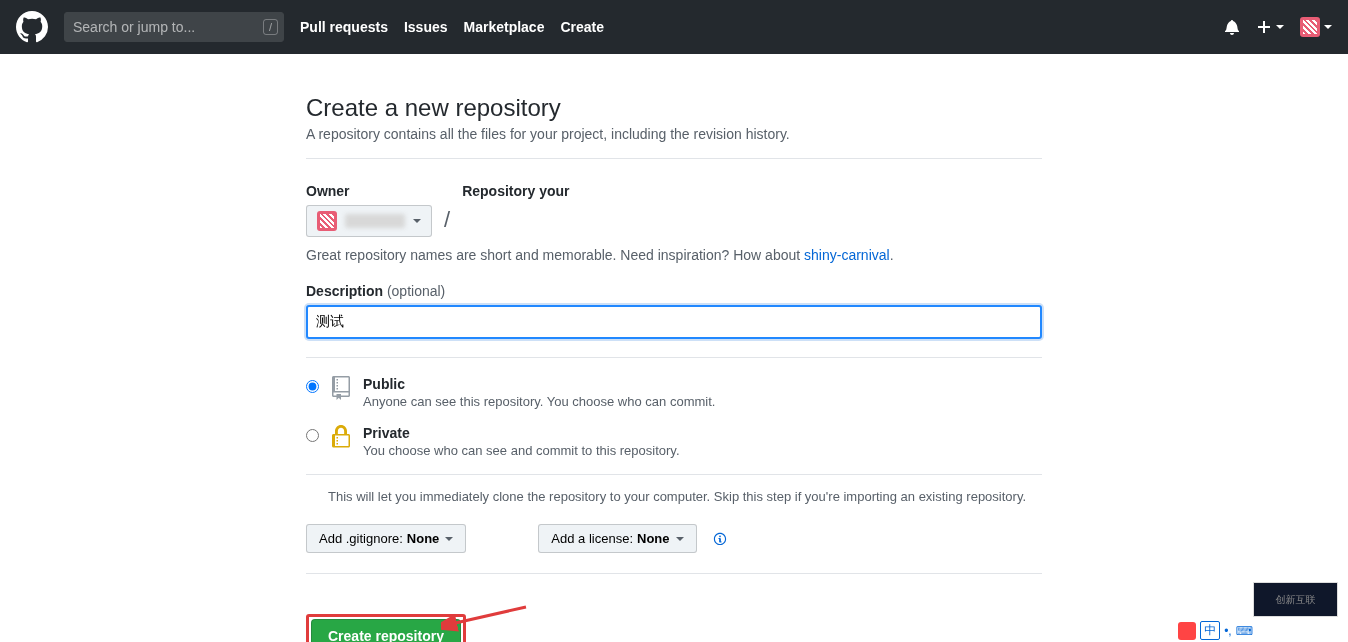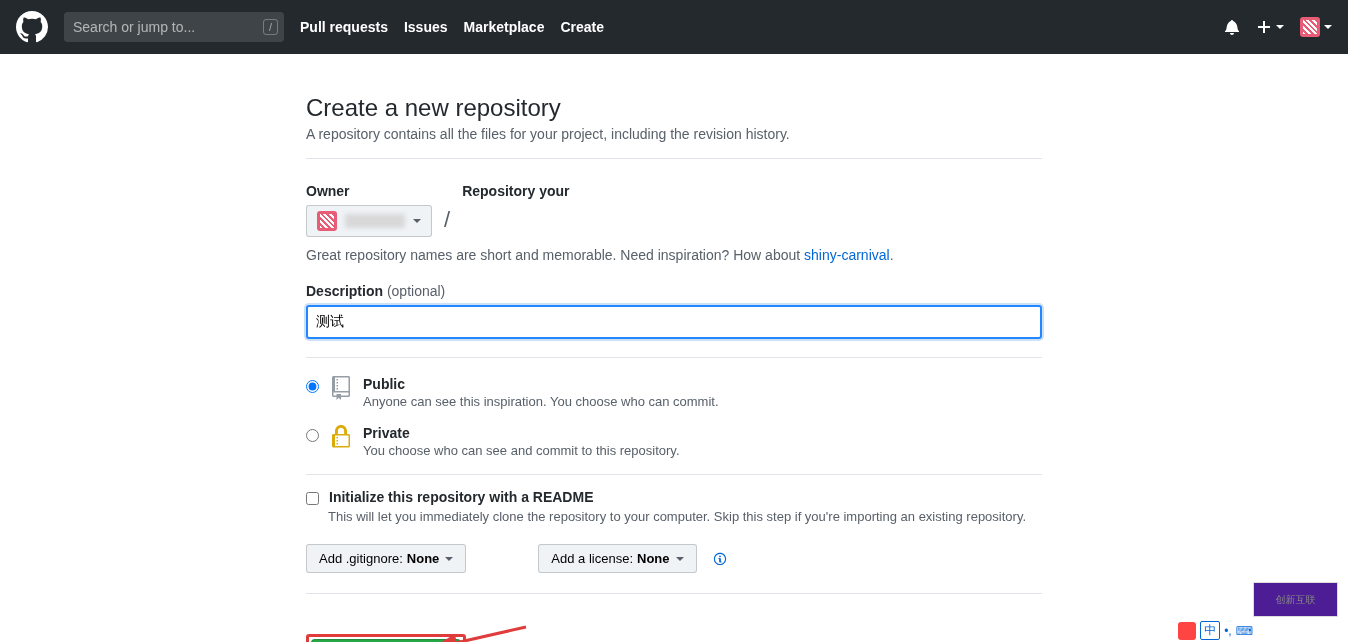--- a/index.html
+++ b/index.html
@@ -67,21 +67,21 @@
     .dropdown-caret { display: inline-block; width: 0; height: 0; border-left: 4px solid transparent; border-right: 4px solid transparent; border-top: 4px solid #586069; margin-left: 6px; }
     .info-icon { width: 14px; height: 14px; fill: #0366d6; cursor: pointer; }
     
     .create-btn-wrap { display: inline-block; border: 3px solid #e03c3c; padding: 2px; border-radius: 3px; margin-top: 20px; }
     .create-btn { background: #28a745; color: #fff; border: 1px solid rgba(27,31,35,0.2); border-radius: 4px; padding: 8px 16px; font-size: 14px; font-weight: 600; cursor: pointer; }
     
     .arrow-annotation { position: absolute; width: 90px; height: 30px; }
     .arrow-wrapper { position: relative; display: inline-block; margin-top: 20px; }
     
     
-    .watermark { position: fixed; right: 10px; bottom: 25px; width: 85px; height: 35px; background: #4c1d95; border: 1px solid #ddd; display: flex; align-items: center; justify-content: center; font-size: 10px; color: #888; }
+    .watermark { position: fixed; right: 10px; bottom: 25px; width: 85px; height: 35px; background: #0f172a; border: 1px solid #ddd; display: flex; align-items: center; justify-content: center; font-size: 10px; color: #888; }
     .ime-bar { position: fixed; right: 95px; bottom: 2px; display: flex; gap: 4px; align-items: center; font-size: 12px; color: #0366d6; }
     .ime-icon { width: 18px; height: 18px; background: #f44; border-radius: 3px; }
   </style>
 </head>
 <body>
 
 <div class="header">
   <svg class="logo-icon" viewBox="0 0 16 16">
       <path d="M8 0C3.58 0 0 3.58 0 8c0 3.54 2.29 6.53 5.47 7.59.4.07.55-.17.55-.38 0-.19-.01-.82-.01-1.49-2.01.37-2.53-.49-2.69-.94-.09-.23-.48-.94-.82-1.13-.28-.15-.68-.52-.01-.53.63-.01 1.08.58 1.23.82.72 1.21 1.87.87 2.33.66.07-.52.28-.87.51-1.07-1.78-.2-3.64-.89-3.64-3.95 0-.87.31-1.59.82-2.15-.08-.2-.36-1.02.08-2.12 0 0 .67-.21 2.2.82.64-.18 1.32-.27 2-.27.68 0 1.36.09 2 .27 1.53-1.04 2.2-.82 2.2-.82.44 1.1.16 1.92.08 2.12.51.56.82 1.27.82 2.15 0 3.07-1.87 3.75-3.65 3.95.29.25.54.73.54 1.48 0 1.07-.01 1.93-.01 2.2 0 .21.15.46.55.38A8.013 8.013 0 0016 8c0-4.42-3.58-8-8-8z"></path>
     </svg>
@@ -150,41 +150,37 @@
   <hr class="hr" style="margin: 18px 0;">
   
   <div class="visibility-group" style="margin: 10px 0;">
     <div class="radio-row">
       <input type="radio" name="vis" checked="" style="">
       <svg class="radio-icon" viewBox="0 0 12 16">
           <path fill="#959da5" d="M4 9H3V8h1v1zm0-3H3v1h1V6zm0-2H3v1h1V4zm0-2H3v1h1V2zm8-1v12c0 .55-.45 1-1 1H6v2l-1.5-1.5L3 16v-2H1c-.55 0-1-.45-1-1V1c0-.55.45-1 1-1h10c.55 0 1 .45 1 1zm-1 10H1v2h2v-1h3v1h5v-2zm0-10H2v9h9V1z"></path>
         </svg>
       <div class="radio-content">
         <span class="radio-title">Public</span>
-        <span class="radio-desc">Anyone can see this inspiration. You choose who can commit.</span>
+        <span class="radio-desc">Anyone can see this repository. You choose who can commit.</span>
       </div>
     </div>
     <div class="radio-row">
       <input type="radio" name="vis" style="">
       <svg class="radio-icon" viewBox="0 0 12 16">
           <path fill="#dbab09" d="M4 13H3v-1h1v1zm8-6v7c0 .55-.45 1-1 1H1c-.55 0-1-.45-1-1V7c0-.55.45-1 1-1h1V4c0-2.2 1.8-4 4-4s4 1.8 4 4v2h1c.55 0 1 .45 1 1zM3.9 6h4.2V4c0-1.16-.94-2.1-2.1-2.1S3.9 2.84 3.9 4v2zM11 7H2v7h9V7zM4 8H3v1h1V8zm0 2H3v1h1v-1z"></path>
         </svg>
       <div class="radio-content">
         <span class="radio-title">Private</span>
         <span class="radio-desc">You choose who can see and commit to this repository.</span>
       </div>
     </div>
   </div>
   
   <hr class="hr" style="margin: 14px 0;">
   
-  <div class="checkbox-row">
-    <input type="checkbox" style="">
-    <span class="checkbox-title">Initialize this repository with a README</span>
-  </div>
   <p class="checkbox-desc">This will let you immediately clone the repository to your computer. Skip this step if you're importing an existing repository.</p>
   
   <div class="dropdown-row">
     <button class="dropdown-btn">
       <span>Add .gitignore: </span>
         <strong>None</strong>
       <span class="dropdown-caret"></span>
     </button>
     <div style="display:flex; align-items:center; gap:16px;padding-left:48px;">
       <button class="dropdown-btn">

